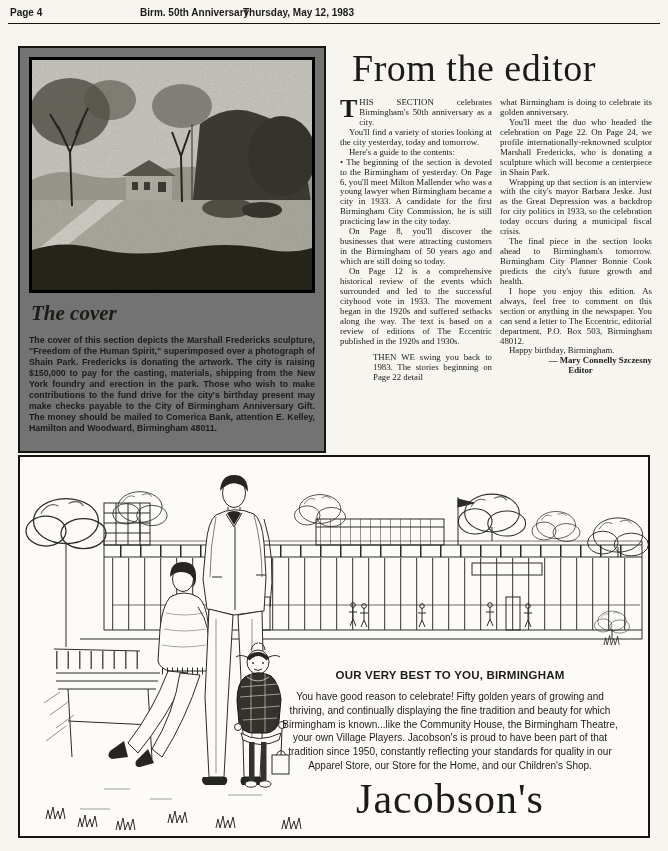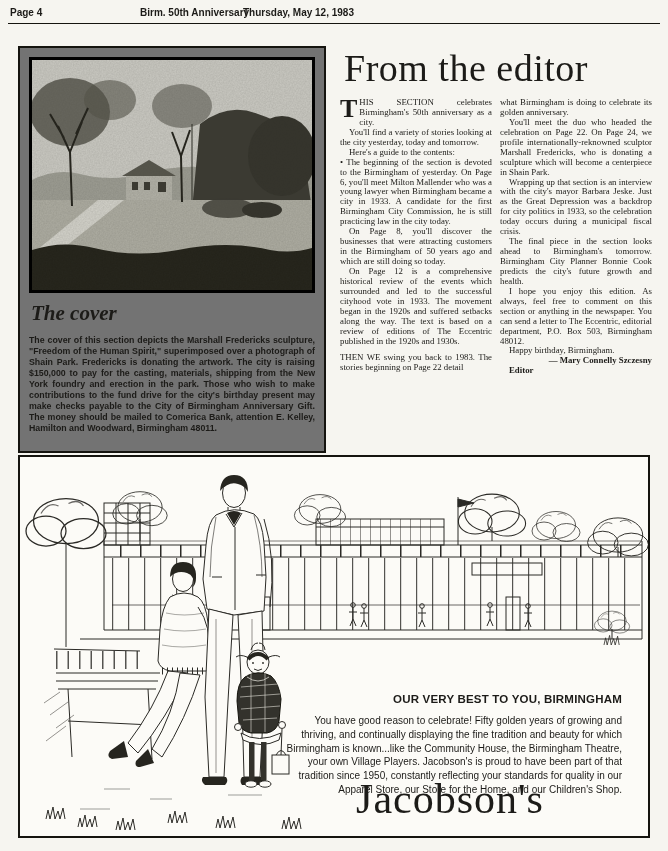--- a/index.html
+++ b/index.html
@@ -19,36 +19,36 @@
   
   .cover-box{position:absolute;left:18px;top:46px;width:308px;
              border:2px solid #15140f;padding:9px;box-sizing:border-box;background:#737373;}
   .cover-photo{border:3px solid #000;width:280px;height:230px;line-height:0;}
   .cover-title{margin:8px 0 4px 2px;font-family:"Liberation Serif",serif;
                font-style:italic;font-weight:bold;font-size:21px;}
   .cover-caption{font-family:"Liberation Sans",sans-serif;font-weight:bold;
                  font-size:8.8px;line-height:1.25;text-align:justify;}
   
   .editor{position:absolute;left:340px;top:46px;width:312px;}
-  .editor h1{margin:0 0 8px 4px;font-weight:normal;font-size:38px;letter-spacing:.5px;
+  .editor h1{margin:0 0 8px 12px;font-weight:normal;font-size:38px;letter-spacing:.5px;
              font-family:"Liberation Serif",serif;}
   .cols{display:flex;gap:8px;}
   .col{width:152px;font-size:8.8px;line-height:1.13;text-align:justify;}
   .col p{margin:0;text-indent:9px;}
   .col p.ni{text-indent:0;}
-  .col p.sp{margin-top:7px;}
+  .col p.sp{margin-top:7px;margin-left:33px;}
   .dropcap{float:left;font-weight:bold;font-size:26px;line-height:21px;padding-right:2px;}
   .byline{font-weight:bold;text-align:right;margin-top:4px;text-indent:0;}
-  .byline2{font-weight:bold;text-align:left;text-indent:0;}
+  .byline2{font-weight:bold;text-align:center;text-indent:0;}
   
   .ad{position:absolute;left:18px;top:455px;width:632px;height:383px;
       border:2px solid #15140f;box-sizing:border-box;background:#fcfbf7;overflow:hidden;}
   .ad svg{position:absolute;left:0;top:0;}
-  .ad-copy{position:absolute;left:258px;top:212px;width:344px;text-align:right;
-           font-family:"Liberation Sans",sans-serif;margin-top:24px;}
+  .ad-copy{position:absolute;left:258px;top:212px;width:344px;text-align:center;
+           font-family:"Liberation Sans",sans-serif;}
   .ad-headline{font-weight:bold;font-size:11.5px;letter-spacing:.2px;}
   .ad-body{margin-top:9px;font-size:10px;line-height:1.38;}
   .ad-logo{position:absolute;left:258px;top:318px;width:344px;text-align:center;
            font-family:"Liberation Serif",serif;font-size:42px;letter-spacing:1px;}
 </style>
 </head>
 <body>
 
 <div class="page">
 

